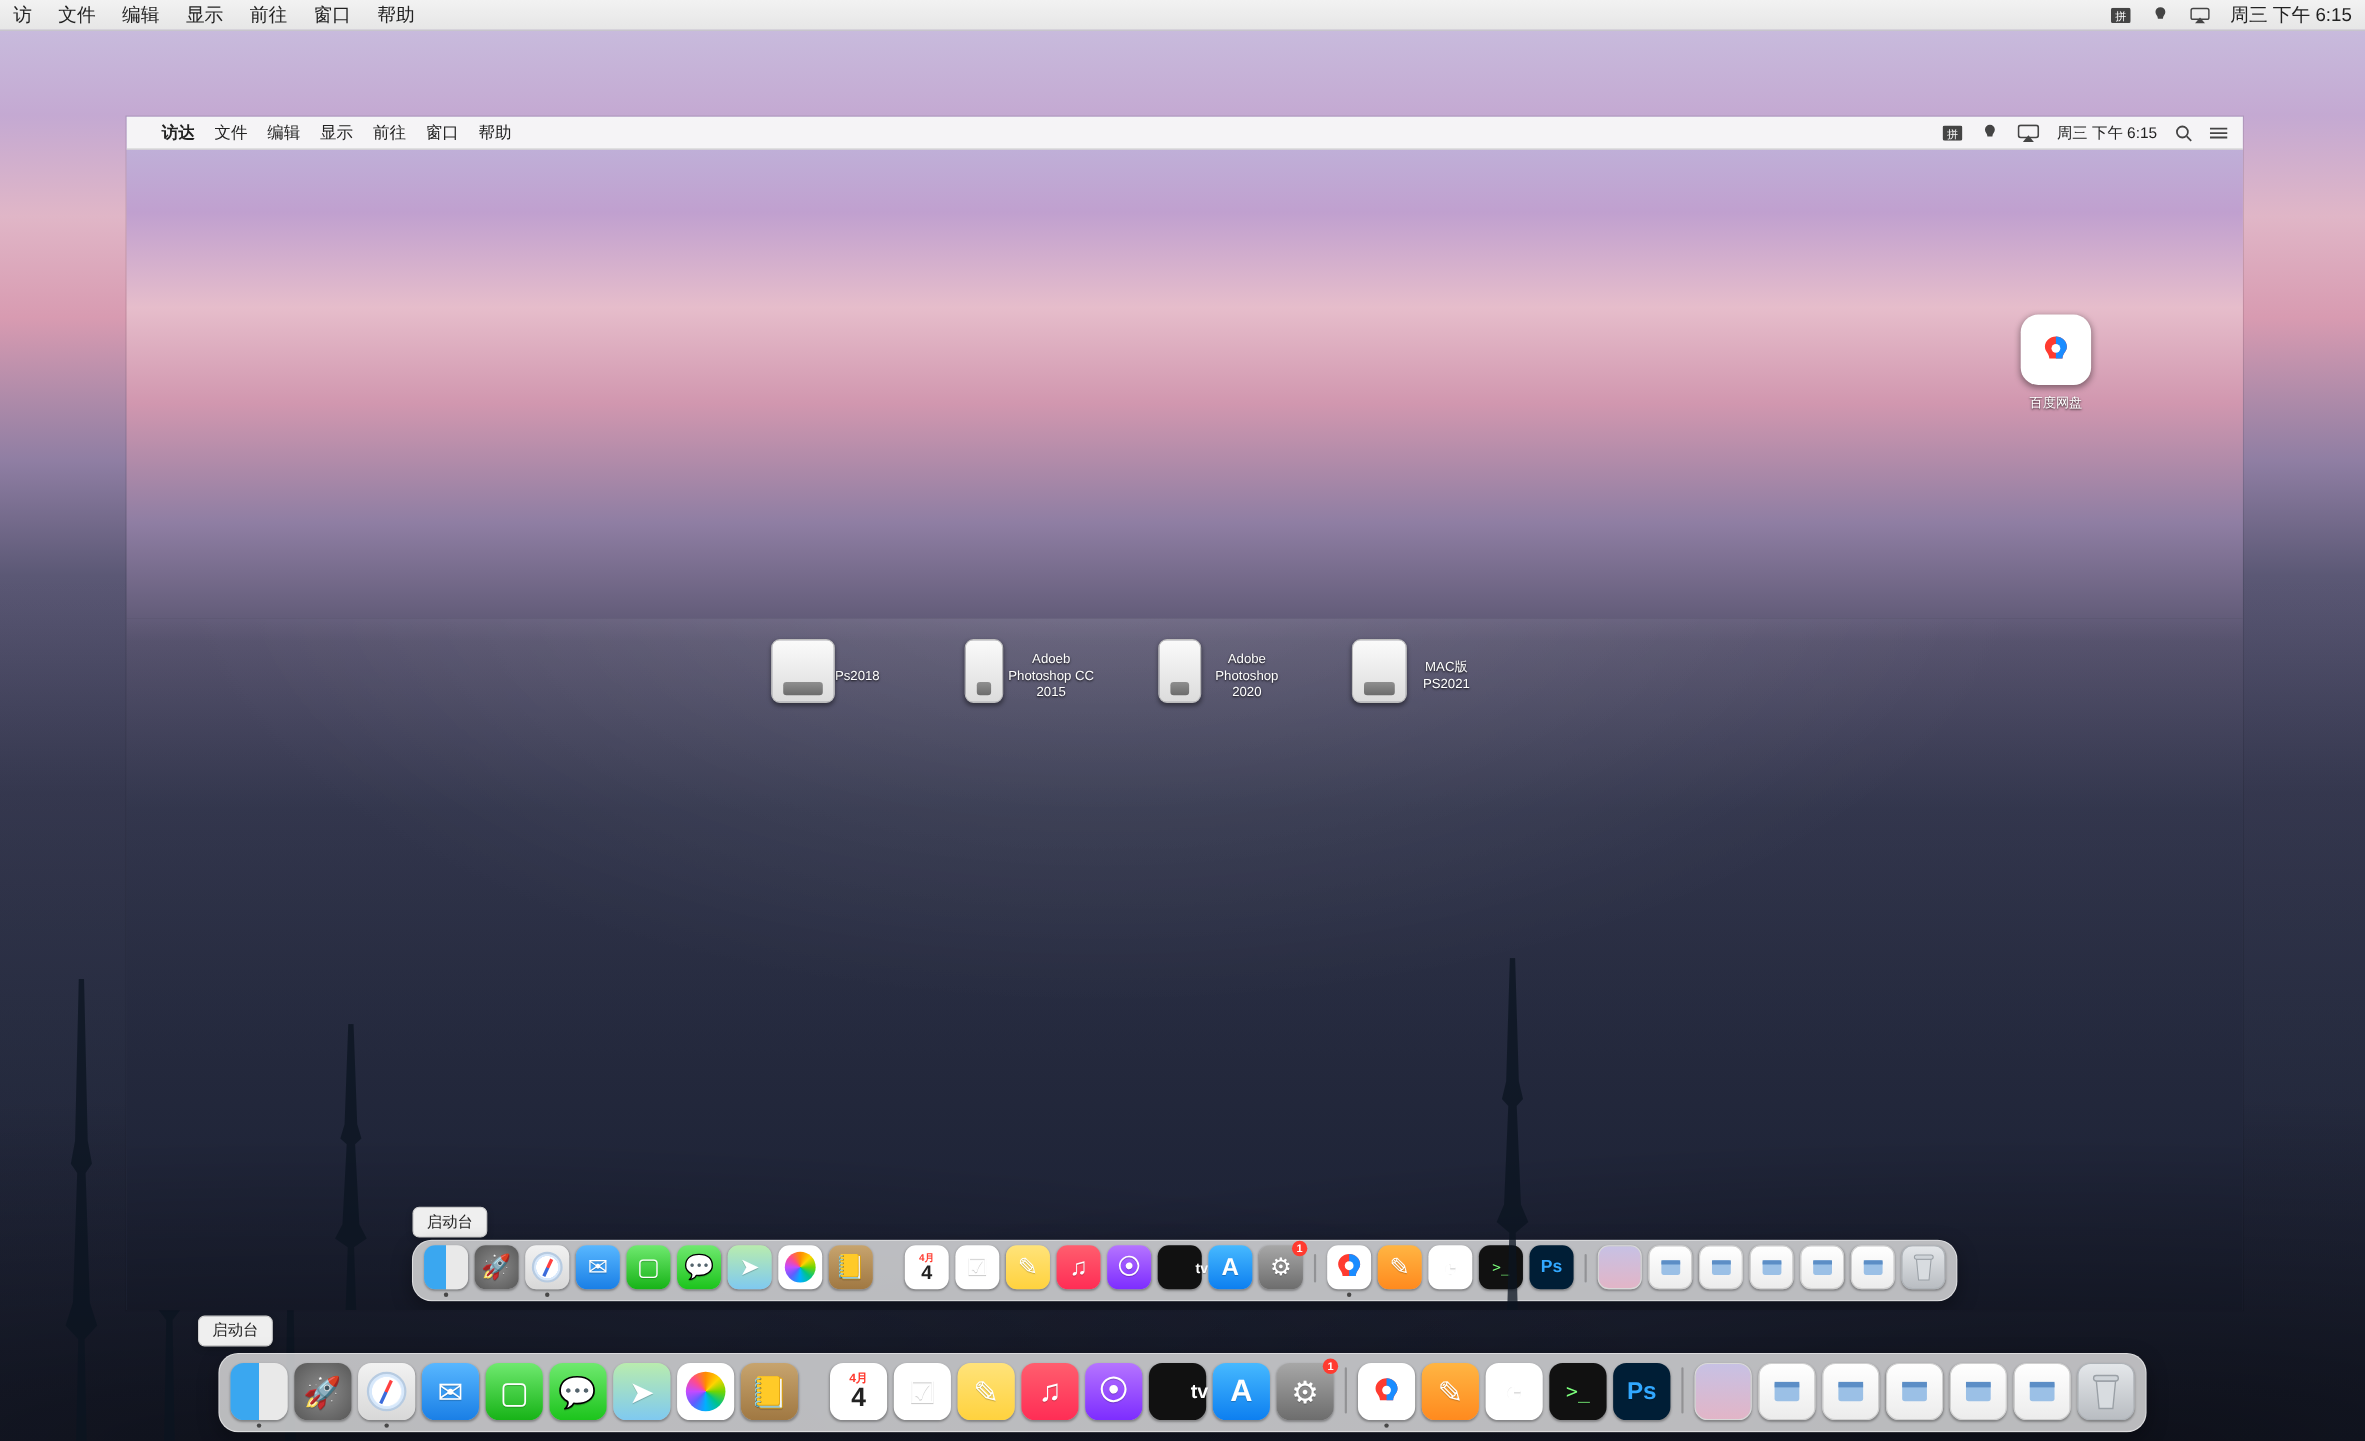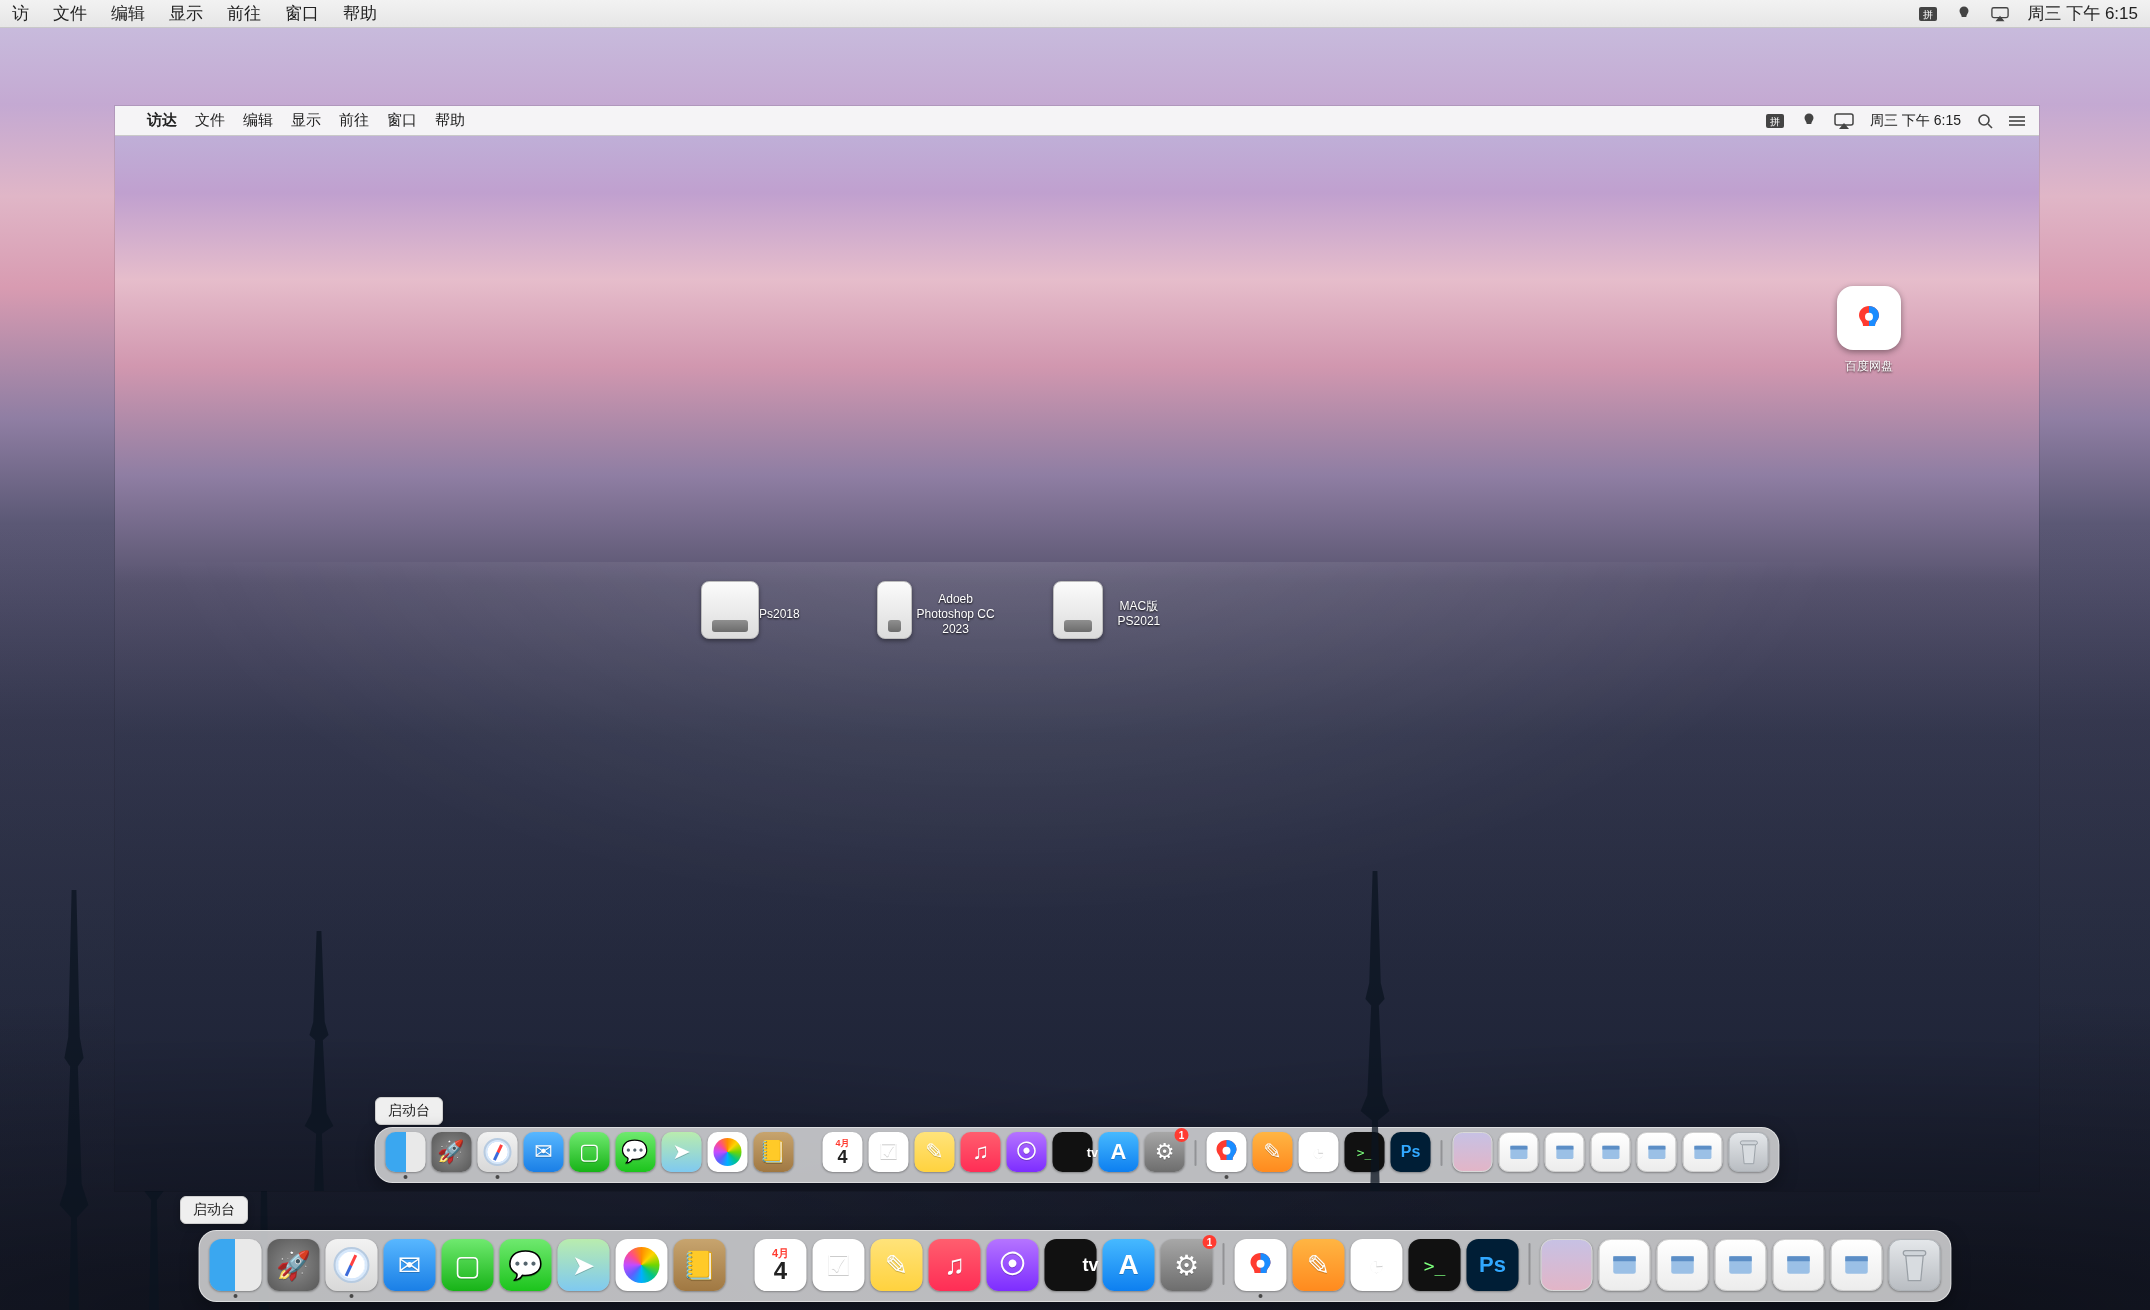--- a/index.html
+++ b/index.html
@@ -259,21 +259,25 @@
       </div>
     </div>
 
     <div class="dmg-row">
       <div class="dmg">
         <div class="drive"></div>
         <div class="label">Ps2018</div>
       </div>
       <div class="dmg">
         <div class="drive"></div>
-        <div class="label">Adoeb Photoshop CC 2023</div>
+        <div class="label">Adoeb Photoshop CC 2015</div>
+      </div>
+      <div class="dmg">
+        <div class="drive"></div>
+        <div class="label">Adobe Photoshop 2020</div>
       </div>
       <div class="dmg">
         <div class="drive"></div>
         <div class="label">MAC版 PS2021</div>
       </div>
     </div>
 
     <div class="corner-icon">
       <div class="tile">
         <svg class="baidu-swish" viewBox="0 0 48 48">

